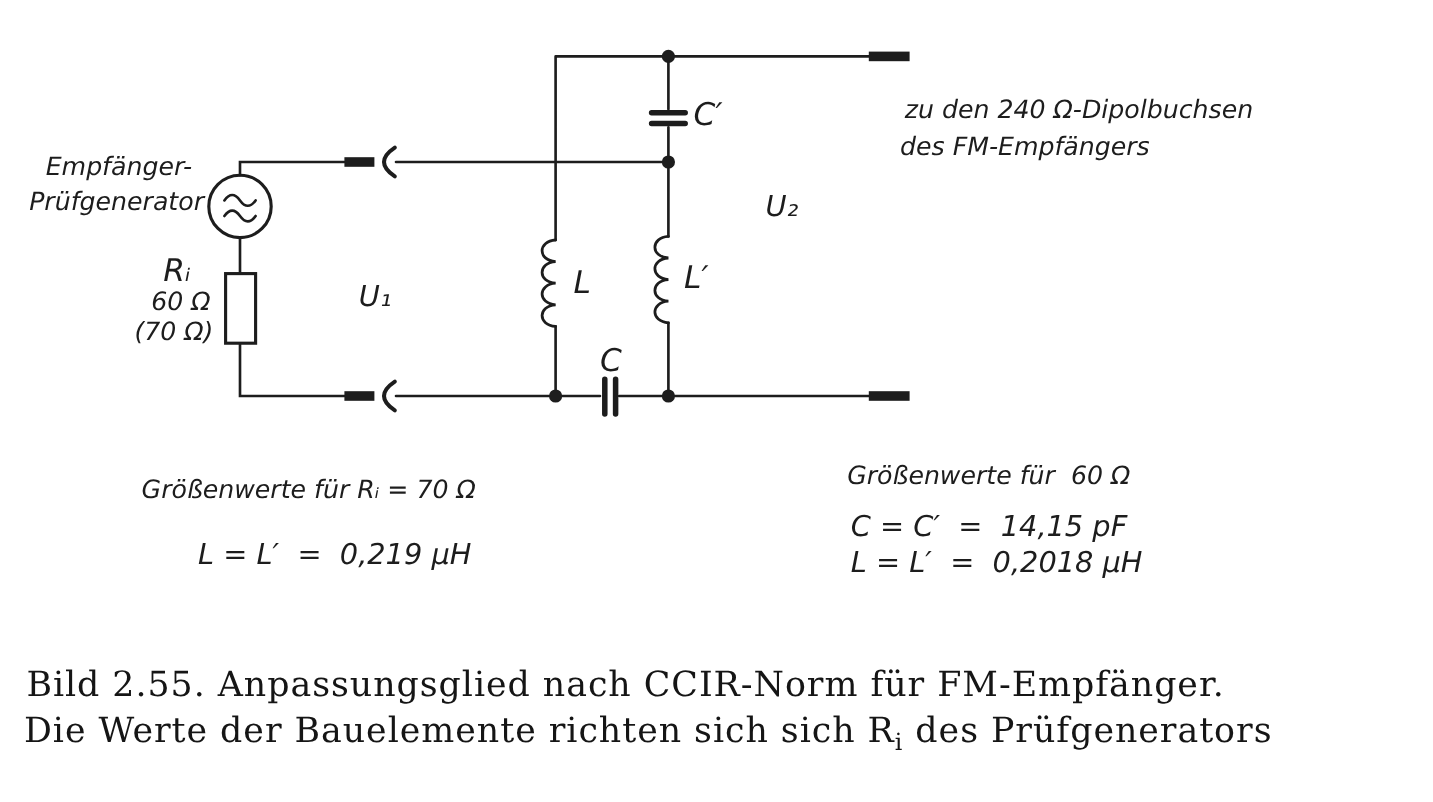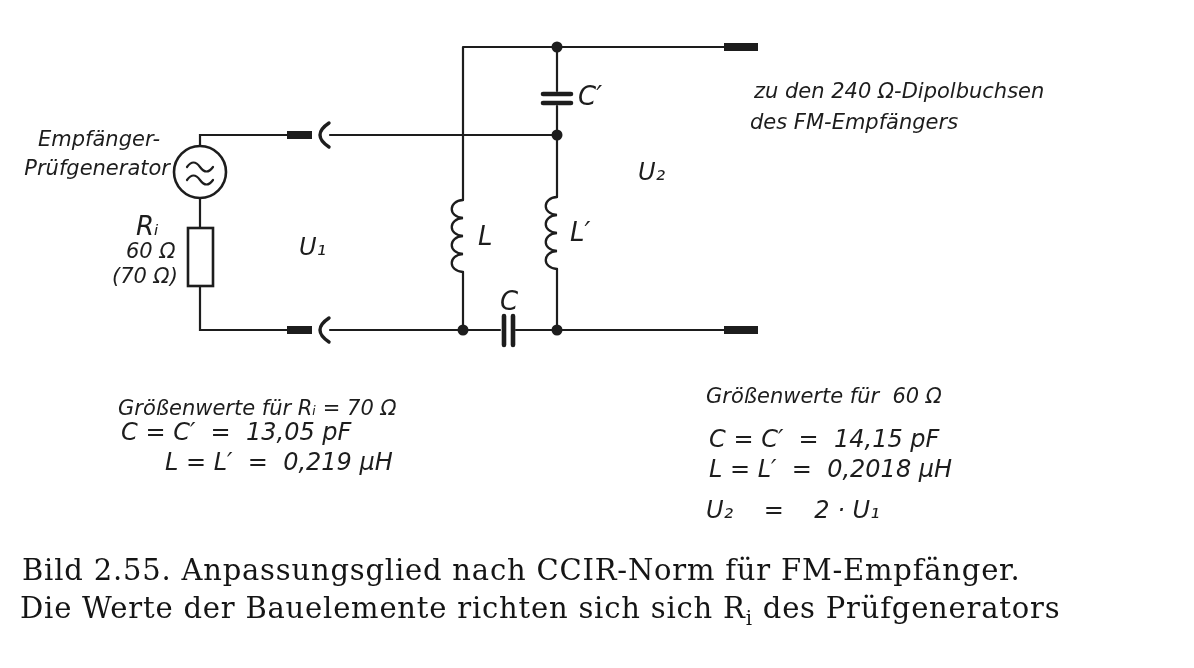--- a/index.html
+++ b/index.html
@@ -120,26 +120,24 @@
 
   <div class="lbl comp" style="left:478px; top:222px;">L</div>
   <div class="lbl comp" style="left:570px; top:218px;">L′</div>
   <div class="lbl comp" style="left:500px; top:287px;">C</div>
   <div class="lbl comp" style="left:578px; top:82px;">C′</div>
 
   <div class="lbl small" style="left:754px; top:80px;">zu den 240 Ω-Dipolbuchsen</div>
   <div class="lbl small" style="left:750px; top:111px;">des FM-Empfängers</div>
 
   <div class="lbl small" style="left:118px; top:397px;">Größenwerte für Rᵢ = 70 Ω</div>
-  <div class="lbl eq" style="left:121px; top:419px;">C = C′&nbsp; =&nbsp; 13,05 pF</div>
   <div class="lbl eq" style="left:121px; top:449px;margin-left:44px;">L = L′&nbsp; =&nbsp; 0,219 µH</div>
 
   <div class="lbl small" style="left:706px; top:385px;font-style:italic;">Größenwerte für&nbsp; 60 Ω</div>
   <div class="lbl eq" style="left:709px; top:426px;">C = C′&nbsp; =&nbsp; 14,15 pF</div>
   <div class="lbl eq" style="left:709px; top:456px;">L = L′&nbsp; =&nbsp; 0,2018 µH</div>
-  <div class="lbl eq" style="left:706px; top:497px;">U₂&nbsp;&nbsp;&nbsp; =&nbsp;&nbsp;&nbsp; 2 · U₁</div>
 
   <div class="cap" style="left:22px; top:553px;">Bild 2.55. Anpassungsglied nach CCIR-Norm für FM-Empfänger.</div>
   <div class="cap" style="left:20px; top:591px;">
     <span>Die Werte der Bauelemente richten sich sich R</span><sub>i</sub><span> des Prüfgenerators</span>
   </div>
 
 </div>
 
 </body></html>

